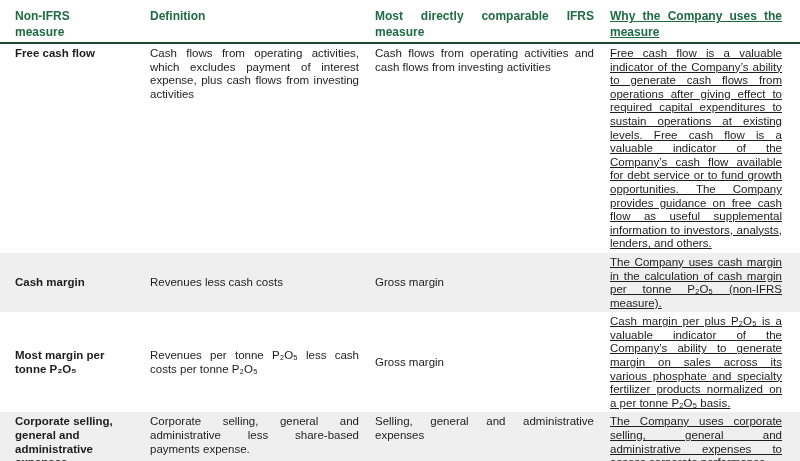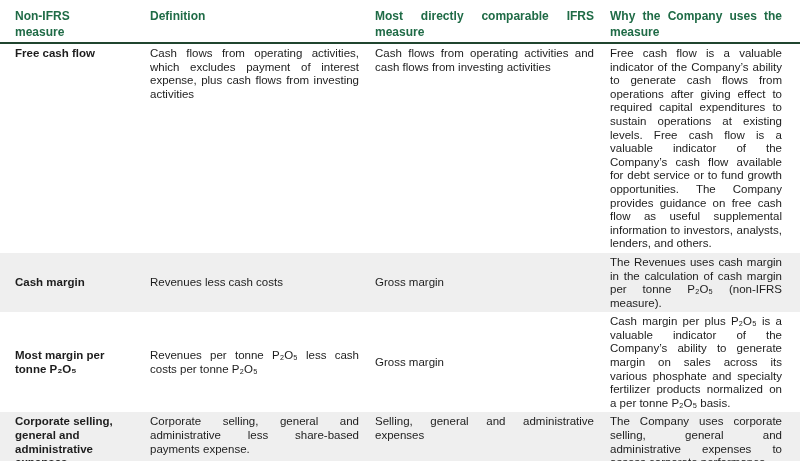--- a/index.html
+++ b/index.html
@@ -34,21 +34,21 @@
   
   td {
     font-size: 11.5px;
     line-height: 13.6px;
     vertical-align: top;
     padding: 3px 0 2px 0;
   }
   .c1 { padding-left: 15px; padding-right: 28px; }
   .c2 { padding-right: 16px; }
   .c3 { padding-right: 16px; }
-  .c4 { padding-right: 18px; }
+  .c4 { padding-right: 18px; text-decoration: underline; }
   td.c1 { font-weight: bold; margin-left: 28px; }
   td.c2, td.c3, td.c4 { text-align: justify; }
   td.mid { vertical-align: middle; }
   
   tr.shaded td { background: var(--row-shade, #efefef); }
   tr.r2 { height: 55px; }
   tr.r3 { height: 95px; }
   tr.r4 { height: 55px; }
   tbody tr.r4 td { border-bottom: 2px solid var(--bottom-rule, #222222); }
 </style>
@@ -74,21 +74,21 @@
     <tr class="r1">
       <td class="c1">Free cash flow</td>
       <td class="c2">Cash flows from operating activities, which excludes payment of interest expense, plus cash flows from investing activities</td>
       <td class="c3">Cash flows from operating activities and cash flows from investing activities</td>
       <td class="c4">Free cash flow is a valuable indicator of the Company’s ability to generate cash flows from operations after giving effect to required capital expenditures to sustain operations at existing levels. Free cash flow is a valuable indicator of the Company’s cash flow available for debt service or to fund growth opportunities. The Company provides guidance on free cash flow as useful supplemental information to investors, analysts, lenders, and others.</td>
     </tr>
     <tr class="r2 shaded">
       <td class="c1 mid">Cash margin</td>
       <td class="c2 mid">Revenues less cash costs</td>
       <td class="c3 mid">Gross margin</td>
-      <td class="c4">The Revenues uses cash margin in the calculation of cash margin per tonne P₂O₅ (non-IFRS measure).</td>
+      <td class="c4">The Company uses cash margin in the calculation of cash margin per tonne P₂O₅ (non-IFRS measure).</td>
     </tr>
     <tr class="r3">
       <td class="c1 mid">Most margin per tonne P₂O₅</td>
       <td class="c2 mid">Revenues per tonne P₂O₅ less cash costs per tonne P₂O₅</td>
       <td class="c3 mid">Gross margin</td>
       <td class="c4">Cash margin per plus P₂O₅ is a valuable indicator of the Company’s ability to generate margin on sales across its various phosphate and specialty fertilizer products normalized on a per tonne P₂O₅ basis.</td>
     </tr>
     <tr class="r4 shaded">
       <td class="c1">Corporate selling, general and administrative expenses</td>
       <td class="c2">Corporate selling, general and administrative less share-based payments expense.</td>

